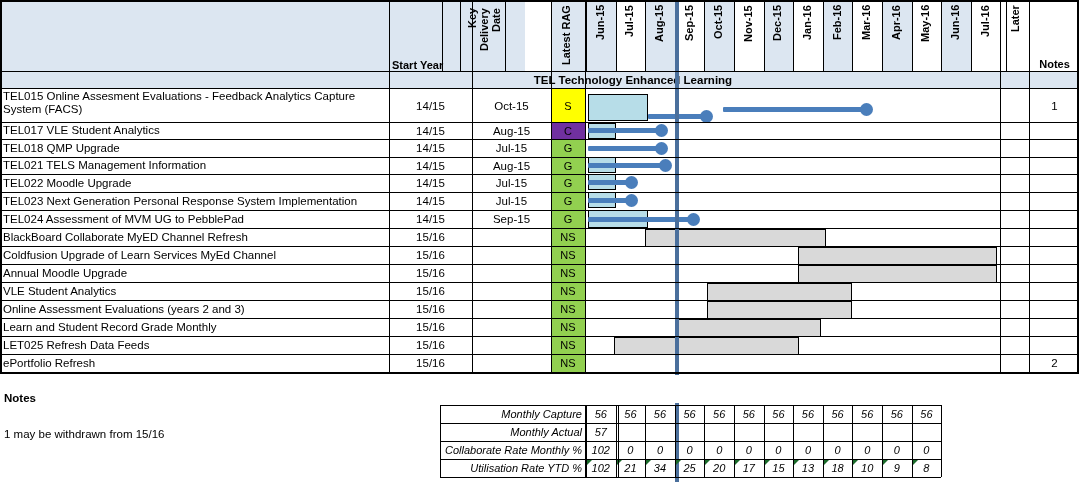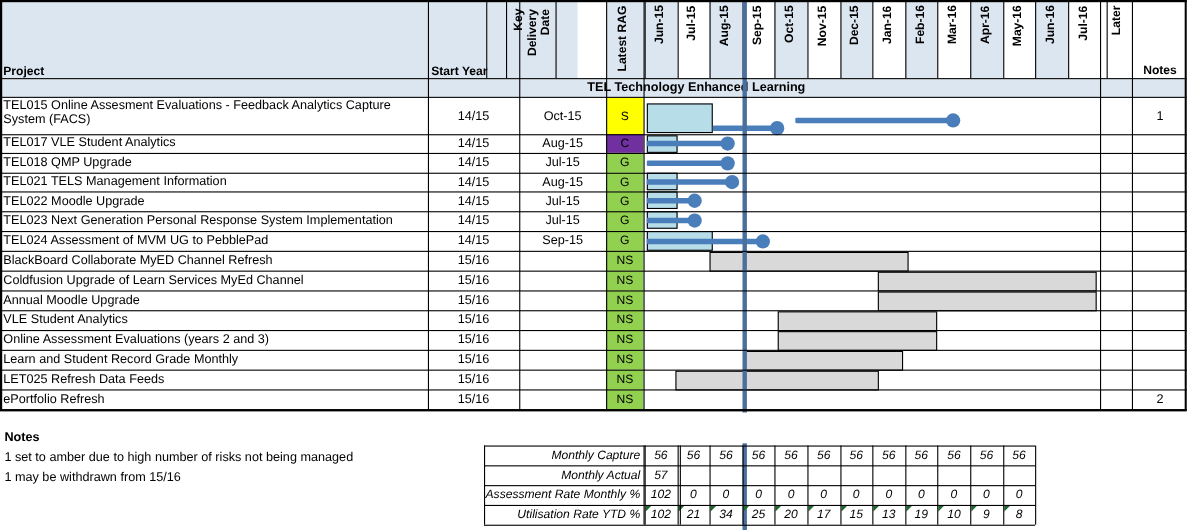--- a/index.html
+++ b/index.html
@@ -173,21 +173,20 @@
 </head>
 <body>
 
 <div id="sheet">
 
   <div class="hdr-band" style="left:0;top:0;width:442px;height:71px;"></div>
   <div class="hdr-band" style="left:443px;top:0;width:82px;height:71px;"></div>
   <div class="hdr-white" style="left:460px;top:0;width:0;height:0;"></div>
   <div class="hdr-band" style="left:461px;top:0;width:0;height:0;"></div>
 
-  <div class="hdr-flat" style="left:3px;top:0;width:300px;height:71px;">Project</div>
 
   <div class="hdr-flat" style="left:392px;top:0;width:70px;height:71px;justify-content:flex-start;">Start Year</div>
 
   <div style="position:absolute;left:463px;top:0;width:42px;height:71px;background:#dce6f1;"></div>
   <div class="hdr-rot" style="left:466px;top:8px;height:63px;width:12px;justify-content:flex-end;">Key</div>
   <div class="hdr-rot" style="left:478px;top:8px;height:63px;width:12px;justify-content:flex-end;">Delivery</div>
   <div class="hdr-rot" style="left:490px;top:8px;height:63px;width:12px;justify-content:flex-end;">Date</div>
 
   <div style="position:absolute;left:551px;top:0;width:34px;height:71px;background:#dce6f1;"></div>
   <div class="hdr-rot" style="left:560px;top:5px;height:66px;width:16px;justify-content:flex-end;">Latest RAG</div>
@@ -361,21 +360,20 @@
     <div class="graybar" style="left:707px;top:283px;width:145px;height:18px;"></div>
     <div class="graybar" style="left:707px;top:301px;width:145px;height:18px;"></div>
     <div class="graybar" style="left:676px;top:319px;width:145px;height:18px;"></div>
     <div class="graybar" style="left:614px;top:337px;width:185px;height:18px;"></div>
   </div>
 
   <div class="today" style="left:675px;top:0;height:375px;"></div>
   <div class="today" style="left:675px;top:403px;height:79px;"></div>
 
   <div class="notes-title" style="left:4px;top:392px;">Notes</div>
-  <div class="notes-line" style="left:4px;top:410px;">1 set to amber due to high number of risks not being managed</div>
   <div class="notes-line" style="left:4px;top:428px;">1 may be withdrawn from 15/16</div>
 
   <div id="budget-layer">
       <div class="bt-label" style="left: 440px; top: 405px; width: 145px; height: 18px;">Monthly Capture</div>
       <div class="bt-val" style="left: 586px; top: 405px; width: 29.6px; height: 18px;">56</div>
       <div class="bt-val" style="left: 615.6px; top: 405px; width: 29.6px; height: 18px;">56</div>
       <div class="bt-val" style="left: 645.2px; top: 405px; width: 29.6px; height: 18px;">56</div>
       <div class="bt-val" style="left: 674.8px; top: 405px; width: 29.6px; height: 18px;">56</div>
       <div class="bt-val" style="left: 704.4px; top: 405px; width: 29.6px; height: 18px;">56</div>
       <div class="bt-val" style="left: 734px; top: 405px; width: 29.6px; height: 18px;">56</div>
@@ -391,21 +389,21 @@
       <div class="bt-val" style="left: 645.2px; top: 423px; width: 29.6px; height: 18px;"></div>
       <div class="bt-val" style="left: 674.8px; top: 423px; width: 29.6px; height: 18px;"></div>
       <div class="bt-val" style="left: 704.4px; top: 423px; width: 29.6px; height: 18px;"></div>
       <div class="bt-val" style="left: 734px; top: 423px; width: 29.6px; height: 18px;"></div>
       <div class="bt-val" style="left: 763.6px; top: 423px; width: 29.6px; height: 18px;"></div>
       <div class="bt-val" style="left: 793.2px; top: 423px; width: 29.6px; height: 18px;"></div>
       <div class="bt-val" style="left: 822.8px; top: 423px; width: 29.6px; height: 18px;"></div>
       <div class="bt-val" style="left: 852.4px; top: 423px; width: 29.6px; height: 18px;"></div>
       <div class="bt-val" style="left: 882px; top: 423px; width: 29.6px; height: 18px;"></div>
       <div class="bt-val" style="left: 911.6px; top: 423px; width: 29.6px; height: 18px;"></div>
-      <div class="bt-label" style="left: 440px; top: 441px; width: 145px; height: 18px;">Assessment Rate Monthly %</div>
+      <div class="bt-label" style="left: 440px; top: 441px; width: 145px; height: 18px;">Collaborate Rate Monthly %</div>
       <div class="bt-val" style="left: 586px; top: 441px; width: 29.6px; height: 18px;">102</div>
       <div class="bt-val" style="left: 615.6px; top: 441px; width: 29.6px; height: 18px;">0</div>
       <div class="bt-val" style="left: 645.2px; top: 441px; width: 29.6px; height: 18px;">0</div>
       <div class="bt-val" style="left: 674.8px; top: 441px; width: 29.6px; height: 18px;">0</div>
       <div class="bt-val" style="left: 704.4px; top: 441px; width: 29.6px; height: 18px;">0</div>
       <div class="bt-val" style="left: 734px; top: 441px; width: 29.6px; height: 18px;">0</div>
       <div class="bt-val" style="left: 763.6px; top: 441px; width: 29.6px; height: 18px;">0</div>
       <div class="bt-val" style="left: 793.2px; top: 441px; width: 29.6px; height: 18px;">0</div>
       <div class="bt-val" style="left: 822.8px; top: 441px; width: 29.6px; height: 18px;">0</div>
       <div class="bt-val" style="left: 852.4px; top: 441px; width: 29.6px; height: 18px;">0</div>
@@ -421,21 +419,21 @@
       <div class="bt-val" style="left: 674.8px; top: 459px; width: 29.6px; height: 18px;">25</div>
       <div class="cmt-flag" style="left: 675.8px; top: 460px;"></div>
       <div class="bt-val" style="left: 704.4px; top: 459px; width: 29.6px; height: 18px;">20</div>
       <div class="cmt-flag" style="left: 705.4px; top: 460px;"></div>
       <div class="bt-val" style="left: 734px; top: 459px; width: 29.6px; height: 18px;">17</div>
       <div class="cmt-flag" style="left: 735px; top: 460px;"></div>
       <div class="bt-val" style="left: 763.6px; top: 459px; width: 29.6px; height: 18px;">15</div>
       <div class="cmt-flag" style="left: 764.6px; top: 460px;"></div>
       <div class="bt-val" style="left: 793.2px; top: 459px; width: 29.6px; height: 18px;">13</div>
       <div class="cmt-flag" style="left: 794.2px; top: 460px;"></div>
-      <div class="bt-val" style="left: 822.8px; top: 459px; width: 29.6px; height: 18px;">19</div>
+      <div class="bt-val" style="left: 822.8px; top: 459px; width: 29.6px; height: 18px;">18</div>
       <div class="cmt-flag" style="left: 823.8px; top: 460px;"></div>
       <div class="bt-val" style="left: 852.4px; top: 459px; width: 29.6px; height: 18px;">10</div>
       <div class="cmt-flag" style="left: 853.4px; top: 460px;"></div>
       <div class="bt-val" style="left: 882px; top: 459px; width: 29.6px; height: 18px;">9</div>
       <div class="cmt-flag" style="left: 883px; top: 460px;"></div>
       <div class="bt-val" style="left: 911.6px; top: 459px; width: 29.6px; height: 18px;">8</div>
       <div class="cmt-flag" style="left: 912.6px; top: 460px;"></div>
     </div>
 
   <div id="grid-layer">

